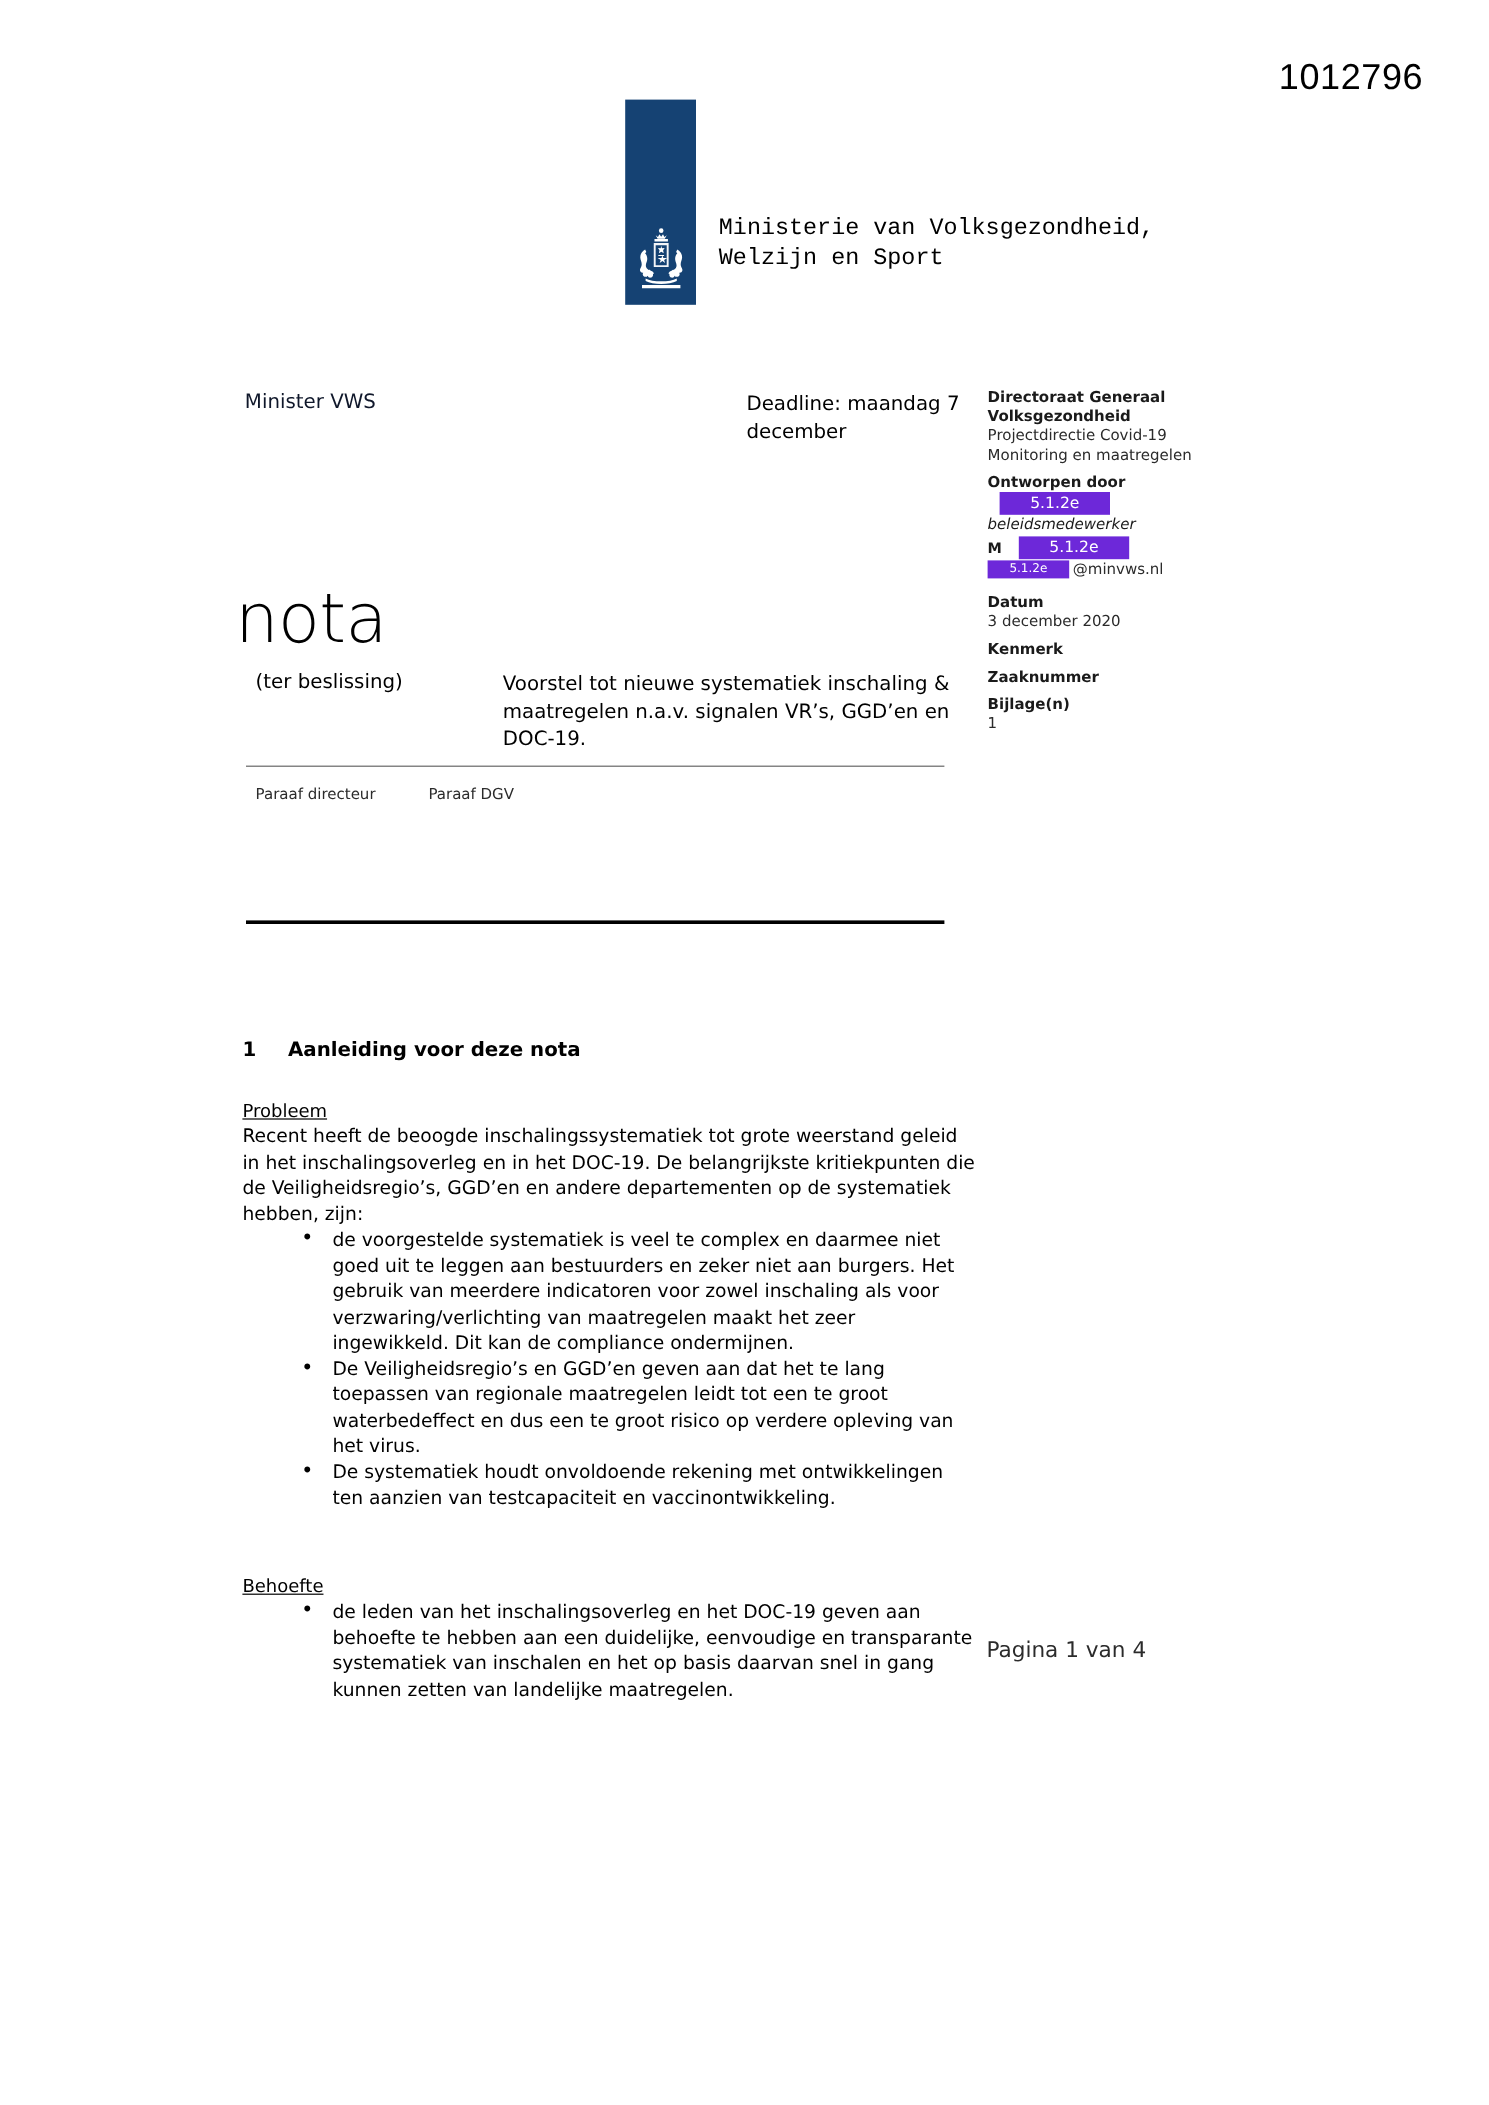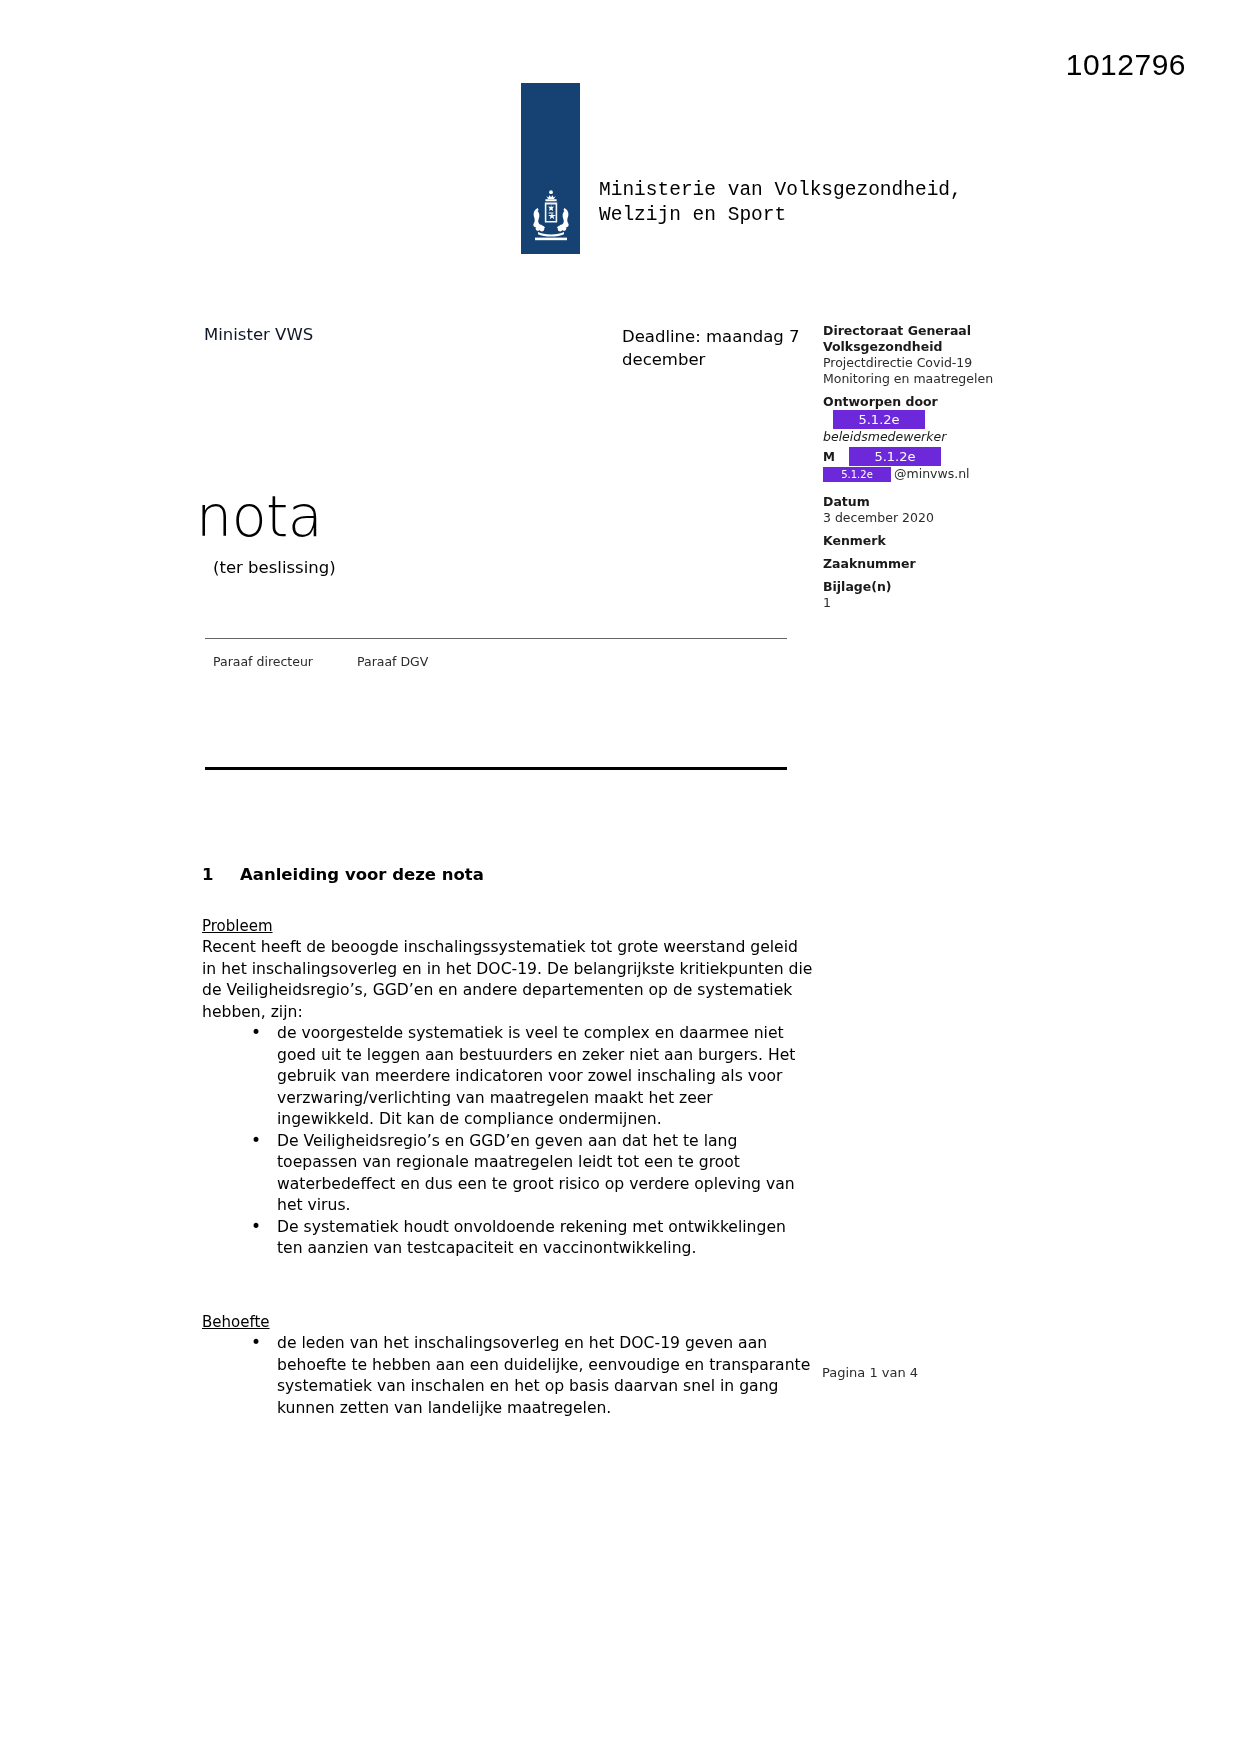--- a/index.html
+++ b/index.html
@@ -268,21 +268,21 @@
     font-size: 17px;
   }
   .spacer-lg { height: 52px; }
 
   
   .footer {
     position: absolute;
     top: 1365px;
     left: 822px;
     font-family: "DejaVu Sans", sans-serif;
-    font-size: 13px;
+    font-size: 18px;
     color: #2b2b2b;
   }
 </style>
 </head>
 <body>
 
 <div class="page">
 
   <div class="doc-number">1012796</div>
 
@@ -344,20 +344,21 @@
     <div class="sb-gap-sm"></div>
     <div class="sb-strong">Zaaknummer</div>
     <div class="sb-plain"></div>
     <div class="sb-gap-sm"></div>
     <div class="sb-strong">Bijlage(n)</div>
     <div class="sb-plain">1</div>
   </div>
 
   <div class="nota-title">nota</div>
   <div class="sub-left">(ter beslissing)</div>
+  <div class="sub-right">Voorstel tot nieuwe systematiek inschaling &amp; maatregelen n.a.v. signalen VR’s, GGD’en en DOC-19.</div>
 
   <div class="rule-thin"></div>
   <div class="paraaf-dir">Paraaf directeur</div>
   <div class="paraaf-dgv">Paraaf DGV</div>
   <div class="rule-thick"></div>
 
   <div class="body-wrap">
     <div class="sec-head">
       <span class="sec-num">1</span>
       <span>Aanleiding voor deze nota</span>

